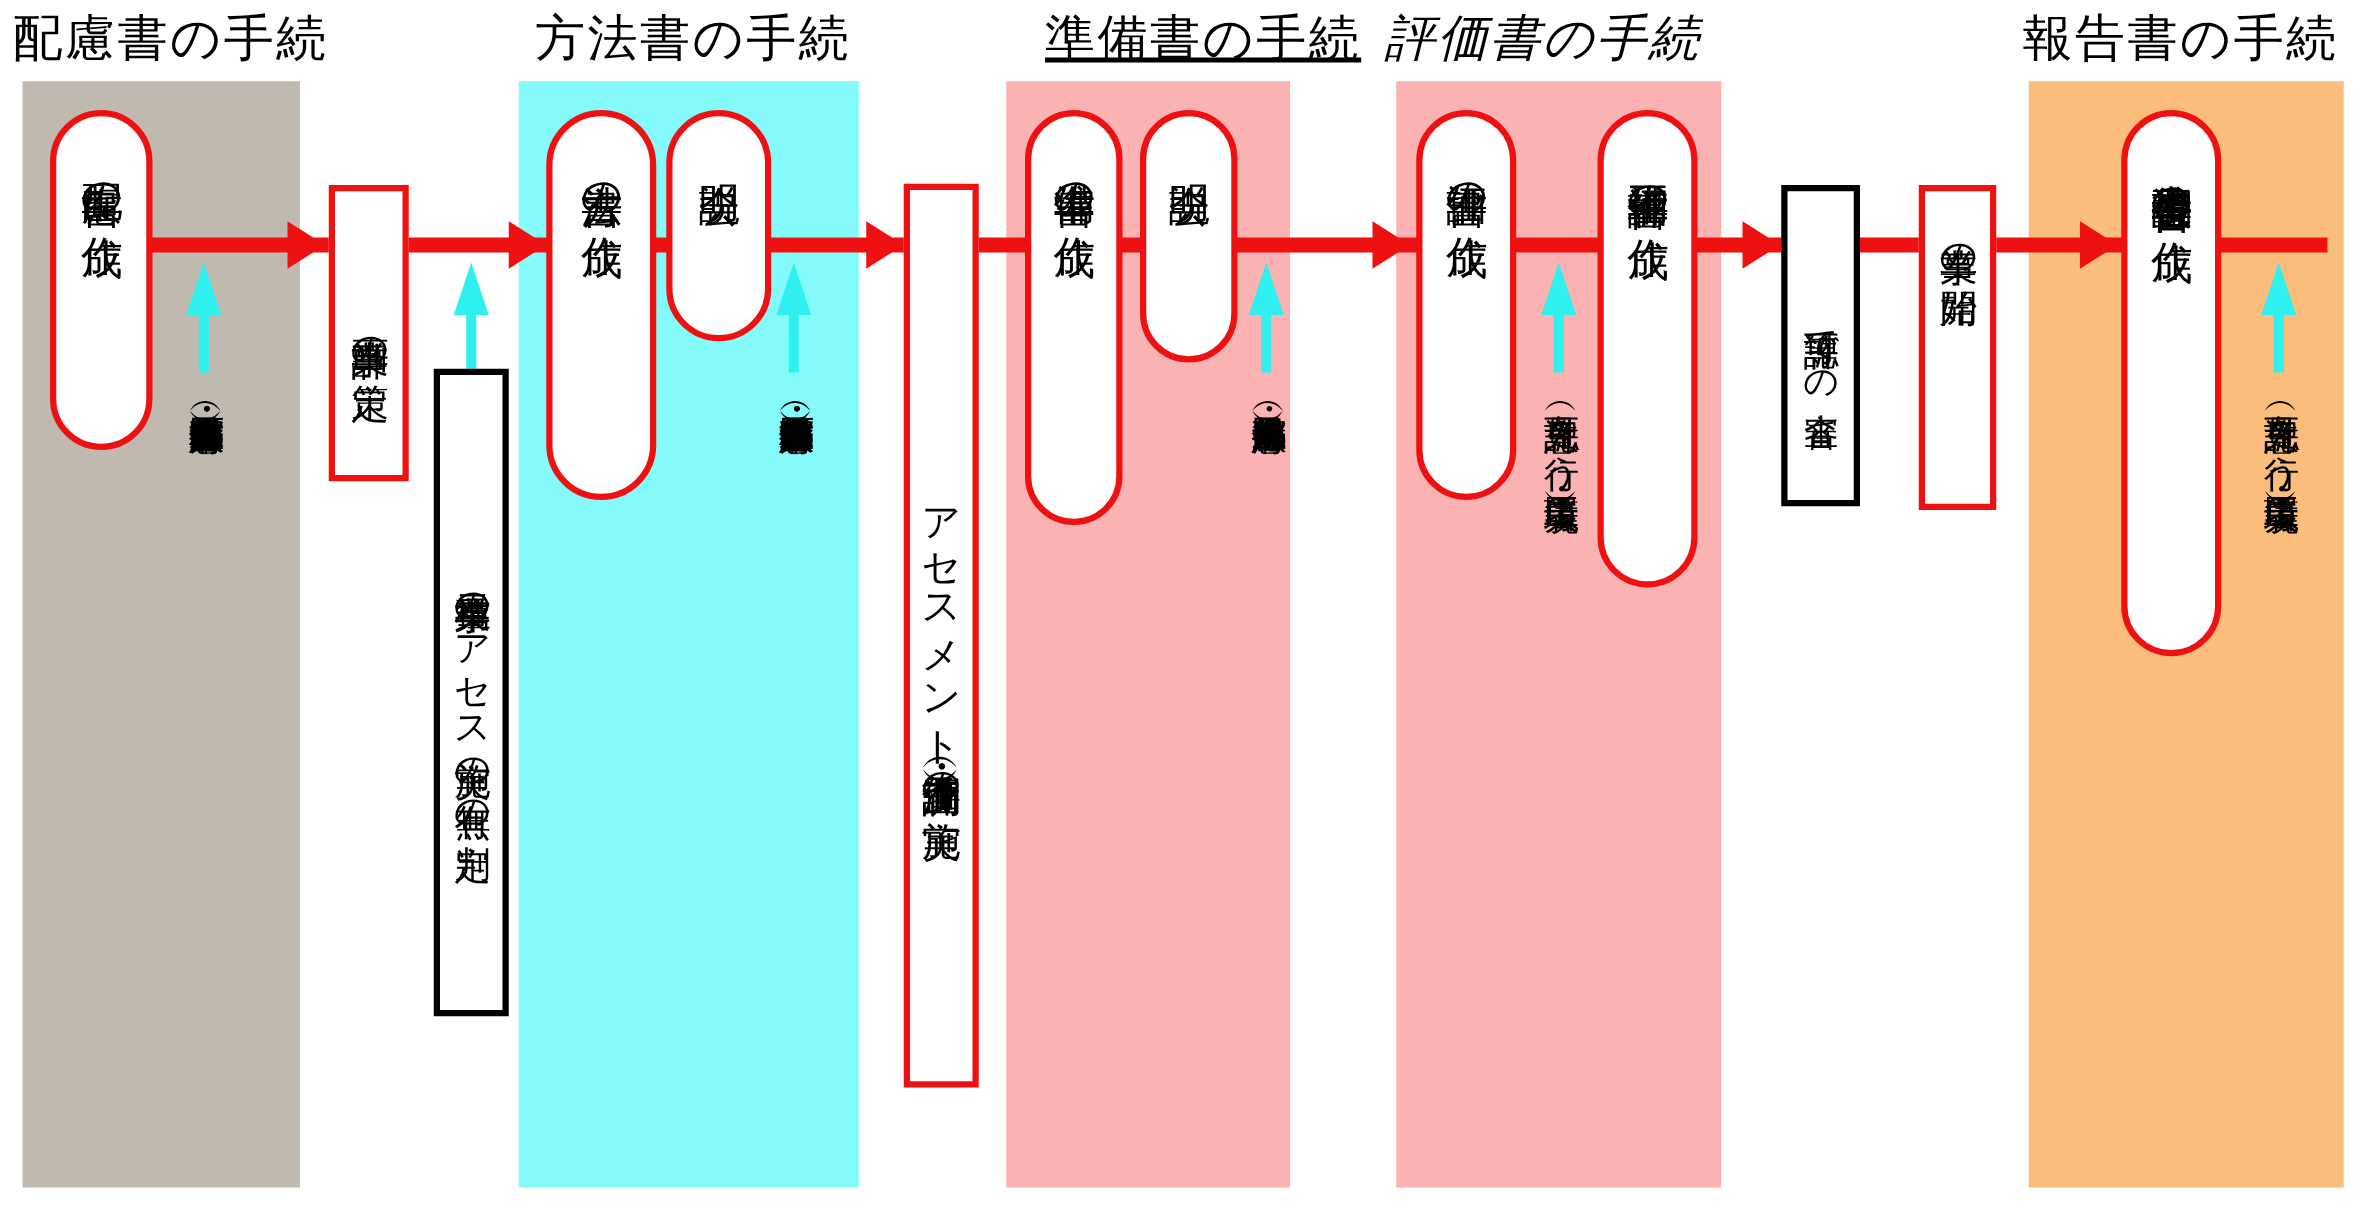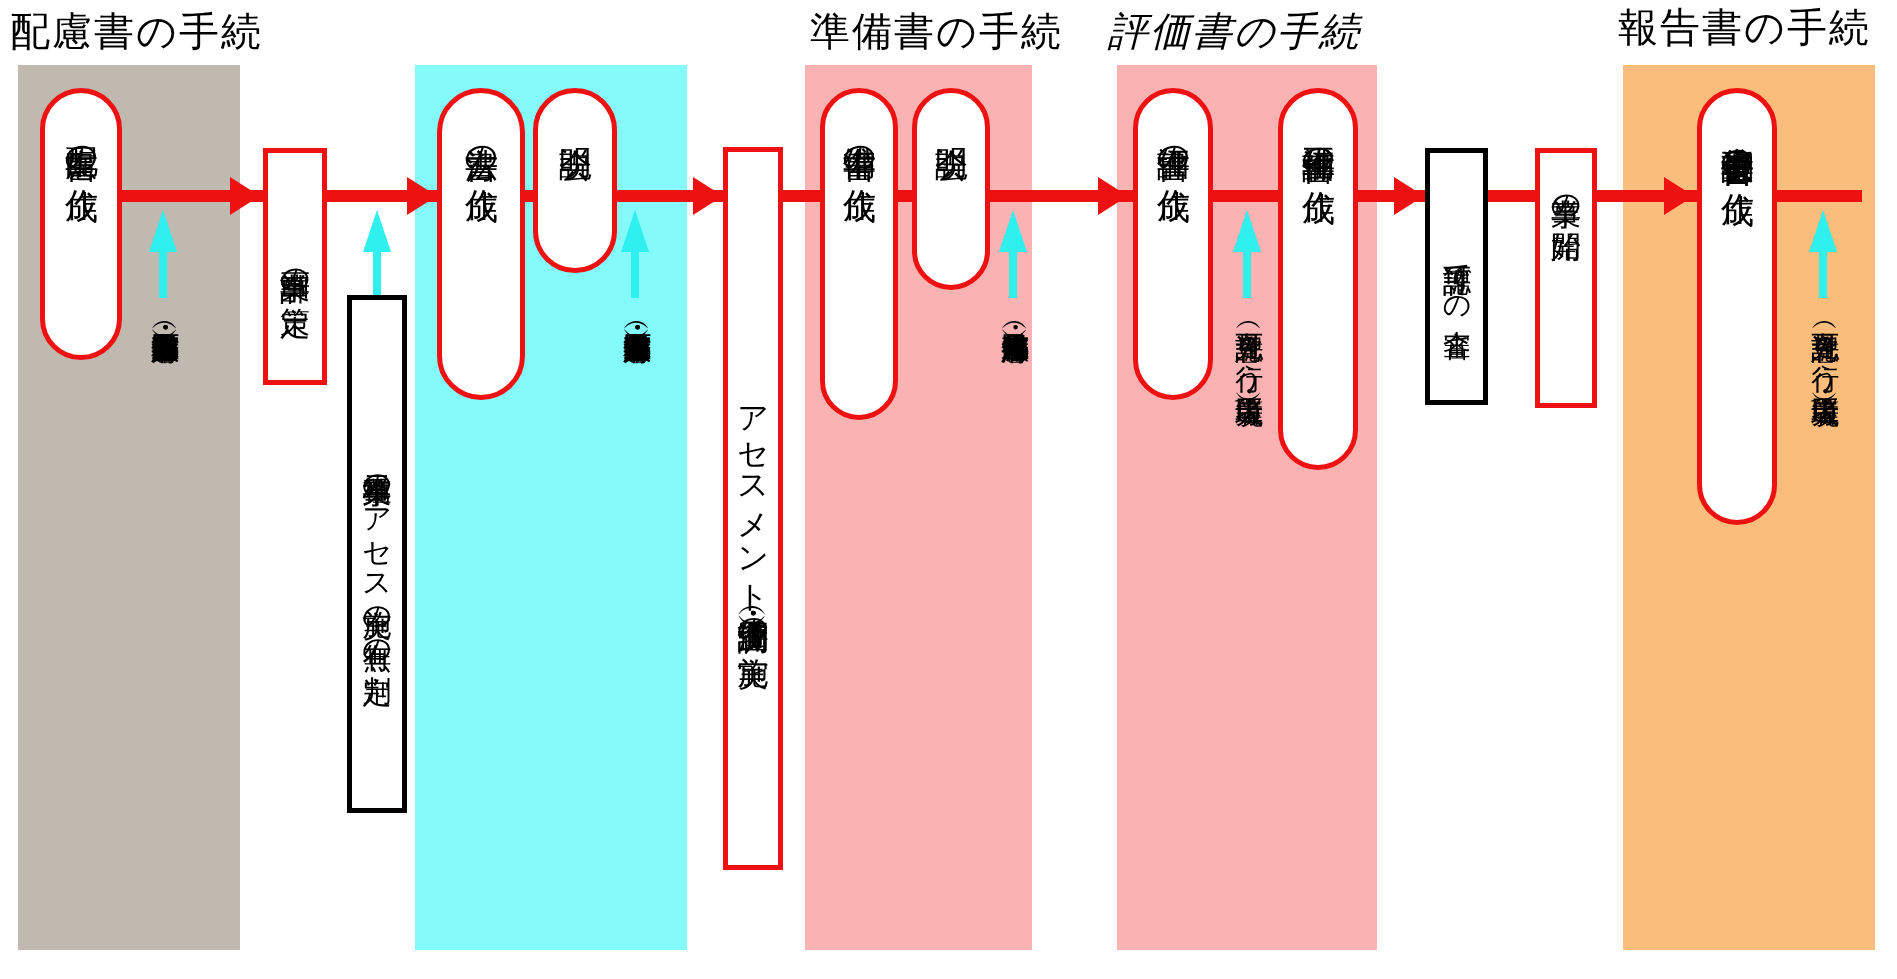--- a/index.html
+++ b/index.html
@@ -74,23 +74,24 @@
 
 <div id="canvas">
 
   <div class="band band-gray" style="left:18px;width:222px;"></div>
   <div class="band band-cyan" style="left:415px;width:272px;"></div>
   <div class="band band-pink" style="left:805px;width:227px;"></div>
   <div class="band band-pink" style="left:1117px;width:260px;"></div>
   <div class="band band-orange" style="left:1623px;width:252px;"></div>
 
   <div class="col-title" style="left:10px;">配慮書の手続</div>
-  <div class="col-title" style="left:810px;">準備書の手続</div>
+  <div class="col-title" style="left:428px;">方法書の手続</div>
+  <div class="col-title" style="left:836px;text-decoration:underline;">準備書の手続</div>
   <div class="col-title" style="left:1108px;font-style:italic;">評価書の手続</div>
-  <div class="col-title" style="left:1618px;font-family:Liberation Mono, monospace;">報告書の手続</div>
+  <div class="col-title" style="left:1618px;">報告書の手続</div>
 
   <div class="flow-line" style="left:100px;width:1762px;"></div>
 
   <div class="arrowhead" style="left:230px;"></div>
   <div class="arrowhead" style="left:407px;"></div>
   <div class="arrowhead" style="left:693px;"></div>
   <div class="arrowhead" style="left:1098px;"></div>
   <div class="arrowhead" style="left:1394px;"></div>
   <div class="arrowhead" style="left:1664px;"></div>
 

